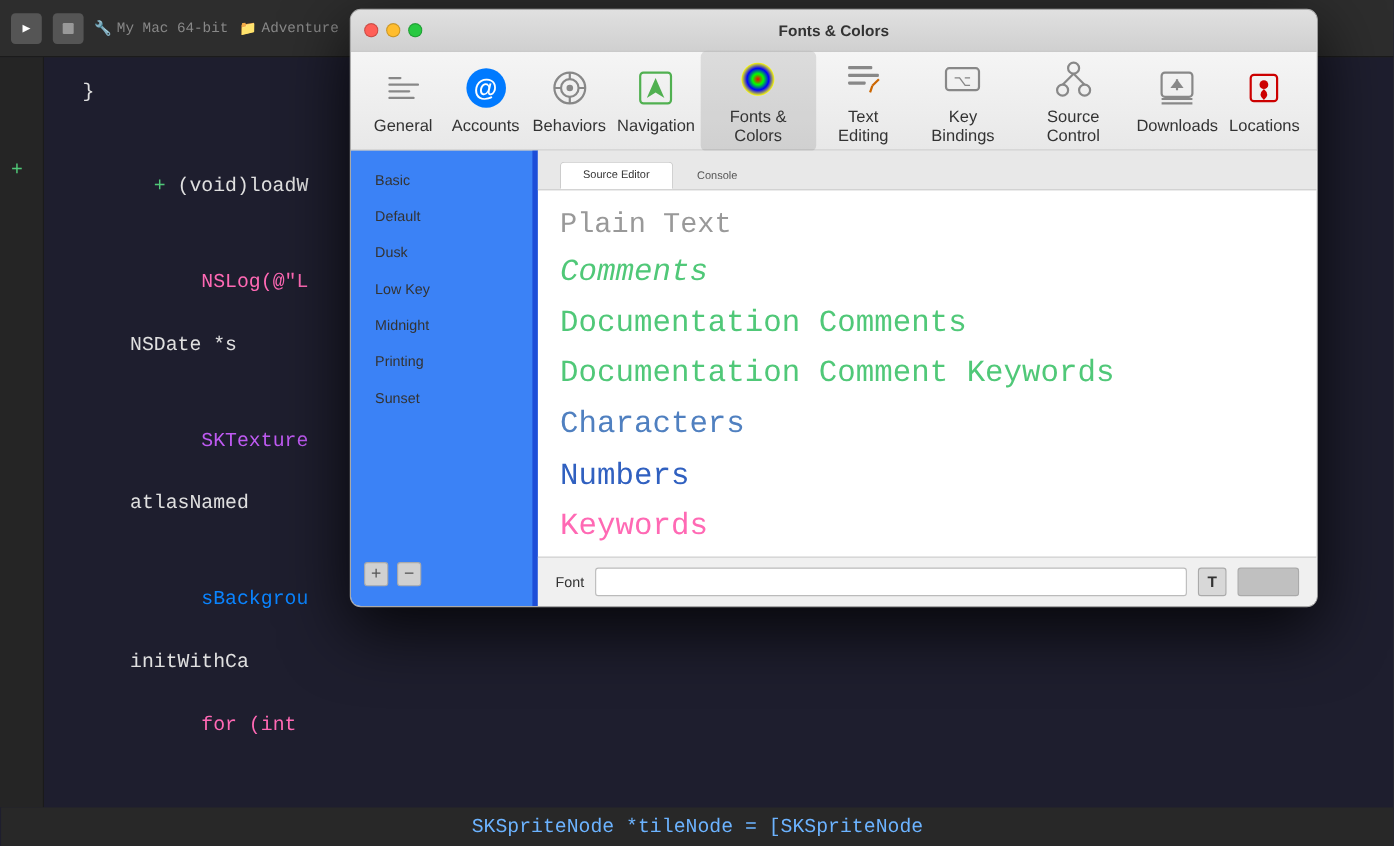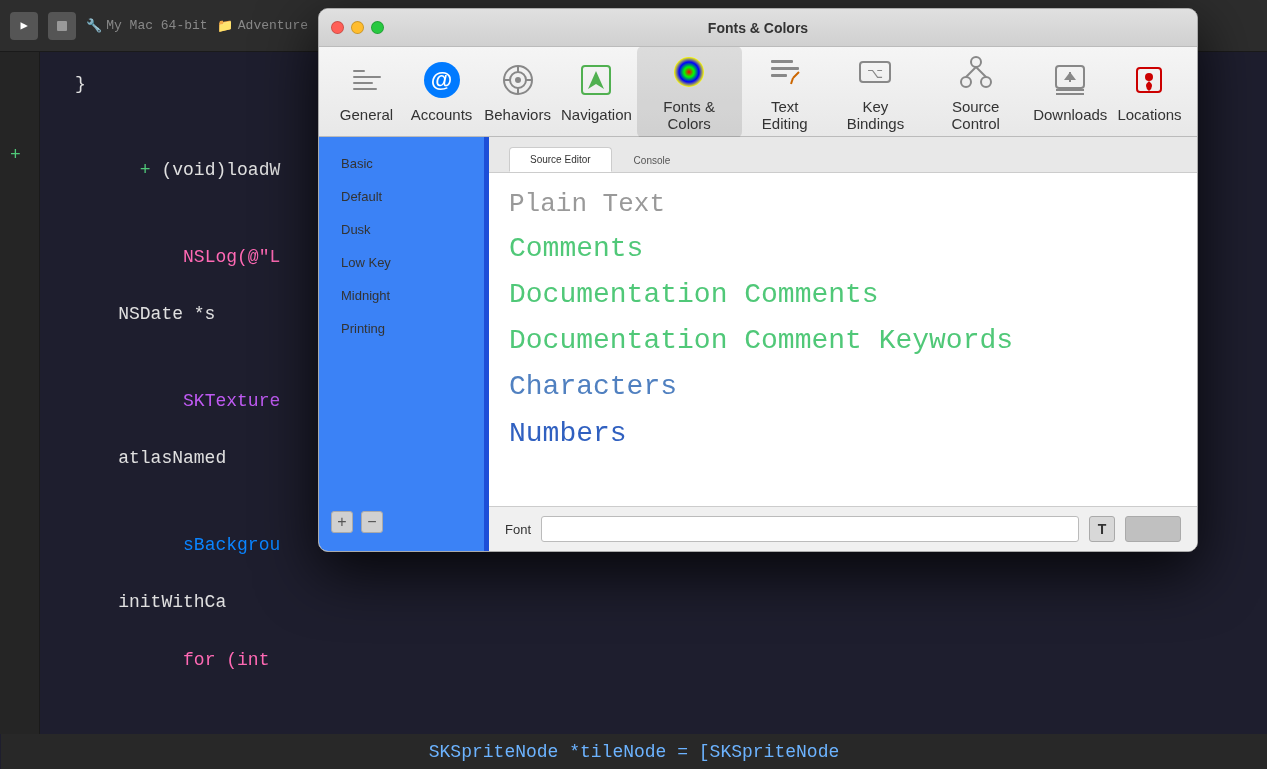--- a/index.html
+++ b/index.html
@@ -308,21 +308,21 @@
       font-family: 'Courier New', Courier, monospace;
     }
 
     .theme-entry {
       font-size: 28px;
       line-height: 1.65;
       font-weight: 500;
     }
 
     .plain-text { color: #999; font-size: 26px; }
-    .comments-color { color: #50c878; }
+    .comments-color { color: #50c878; font-style: italic; }
     .doc-comments-color { color: #50c878; }
     .doc-comment-kw-color { color: #50c878; }
     .strings-color { color: #e05050; }
     .characters-color { color: #5080c0; }
     .numbers-color { color: #3060c0; }
     .keywords-color { color: #ff69b4; }
 
     
     .font-bar {
       height: 45px;
@@ -593,20 +593,23 @@
       </div>
       <div class="sidebar-item">
         <span>Low Key</span>
       </div>
       <div class="sidebar-item">
         <span>Midnight</span>
       </div>
       <div class="sidebar-item">
         <span>Printing</span>
       </div>
+      <div class="sidebar-item">
+        <span>Sunset</span>
+      </div>
 
       <div class="sidebar-actions">
         <div class="sidebar-action-btn">
           <span>+</span>
         </div>
         <div class="sidebar-action-btn">
           <span>−</span>
         </div>
       </div>
     </div>
@@ -633,20 +636,23 @@
           <span>Documentation Comments</span>
         </div>
         <div class="theme-entry doc-comment-kw-color">
           <span>Documentation Comment Keywords</span>
         </div>
         <div class="theme-entry characters-color">
           <span>Characters</span>
         </div>
         <div class="theme-entry numbers-color">
           <span>Numbers</span>
+        </div>
+        <div class="theme-entry keywords-color">
+          <span>Keywords</span>
         </div>
       </div>
 
       <div class="font-bar">
         <span class="font-label">Font</span>
         <div class="font-input"></div>
         <div class="font-T-btn">
           <span>T</span>
         </div>
         <div class="font-color-btn"></div>

